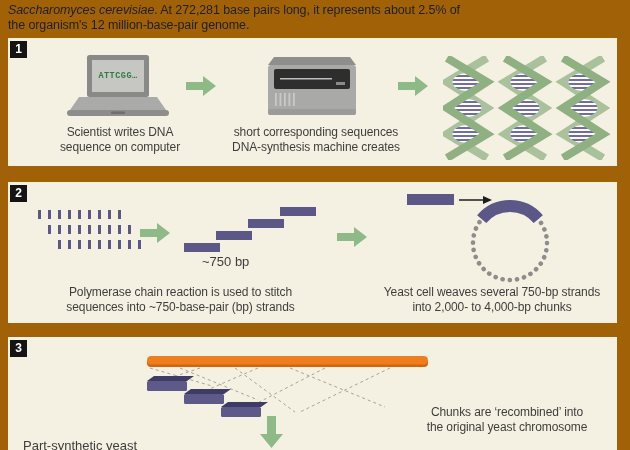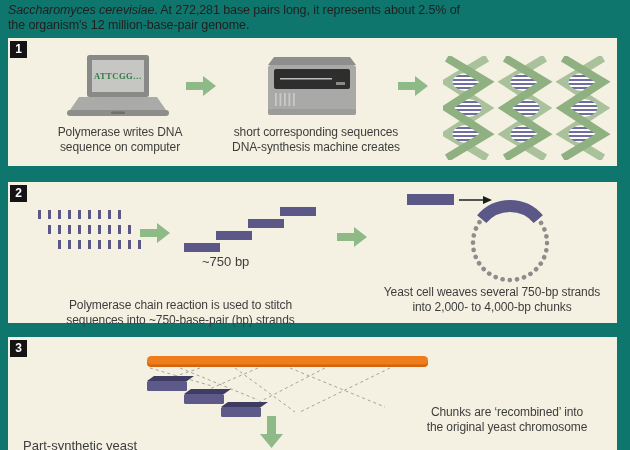--- a/index.html
+++ b/index.html
@@ -1,20 +1,20 @@
 <!DOCTYPE html>
 <html><head>
 <meta charset="utf-8">
 <style>
   * { margin: 0; padding: 0; box-sizing: border-box; }
   html,body { background:#e8e8e8; }
   .page {
     position: relative;
     width: 630px; height: 450px;
-    background: #0f766e;
+    background: #a16207;
     overflow: hidden;
     font-family: "Liberation Sans", sans-serif;
     color: #3a3a3a;
   }
   .intro {
     position: absolute; left: 8px; top: 3px;
     font-size: 12.5px; line-height: 15px; color: #1f1f1f;
     letter-spacing: -0.1px;
   }
   .intro .sp { font-style: italic; }
@@ -34,21 +34,21 @@
   .abs { position: absolute; }
   .cap {
     position: absolute; font-size: 12px; line-height: 14.5px;
     color: #3d3d3d; text-align: center; letter-spacing: -0.1px;
   }
   .cap span { display: block; }
   .cap.right-align { text-align: center; margin-top: 12px; }
   .screen-text {
     position: absolute; left: 84px; top: 22px; width: 52px; height: 32px;
     display: flex; align-items: center; justify-content: center;
-    font-family: Liberation Serif, serif;
+    font-family: Liberation Mono, monospace;
     font-size: 8.5px; font-weight: bold; letter-spacing: 0.5px;
     color: #2e7b45;
   }
   .dash-row {
     position: absolute; height: 9px; width: 83px;
     background: repeating-linear-gradient(to right, #5b5888 0 3px, transparent 3px 10px);
   }
   .stair-bar {
     position: absolute; width: 36px; height: 9px; background: #5b5888;
   }
@@ -83,21 +83,21 @@
     <svg class="abs" style="left:55px;top:16px" width="110" height="64" viewBox="0 0 110 64">
       <rect x="24" y="1" width="62" height="42" rx="2.5" fill="#898987"></rect>
       <rect x="29" y="6" width="52" height="32" fill="#c6c6c2"></rect>
       <path d="M16,43 L94,43 L103,56 L7,56 Z" fill="#aaaaa8"></path>
       <rect x="4" y="56" width="102" height="6" rx="3" fill="#8d8d8b"></rect>
       <rect x="48" y="57.5" width="14" height="2.5" rx="1" fill="#6f6f6d"></rect>
     </svg>
     <div class="screen-text">ATTCGG…</div>
 
     <div class="cap" style="left:32px;top:87px;width:160px">
-      <span>Polymerase writes DNA</span>
+      <span>Scientist writes DNA</span>
       <span>sequence on computer</span>
     </div>
 
     <svg class="abs" style="left:178px;top:38px" width="30" height="20" viewBox="0 0 30 20">
       <polygon points="0,6 17,6 17,0 30,10 17,20 17,14 0,14" fill="#8dba87"></polygon>
     </svg>
 
     <svg class="abs" style="left:254px;top:15px" width="100" height="70" viewBox="0 0 100 70">
       <path d="M12,4 L88,4 L94,12 L6,12 Z" fill="#8e8e8c"></path>
       <rect x="6" y="12" width="88" height="50" rx="3" fill="#a9a9a7"></rect>
@@ -175,21 +175,21 @@
     <div class="strand-bar" style="left:399px;top:12px"></div>
     <svg class="abs" style="left:450px;top:12px" width="34" height="12" viewBox="0 0 34 12">
       <line x1="1" y1="6" x2="25" y2="6" stroke="#1d1d1d" stroke-width="1.5"></line>
       <polygon points="25,2 34,6 25,10" fill="#1d1d1d"></polygon>
     </svg>
     <svg class="abs" style="left:452px;top:13px" width="100" height="96" viewBox="0 0 100 96">
       <circle cx="50" cy="48" r="37" fill="none" stroke="#8d8d8d" stroke-width="4.6" stroke-dasharray="0.1 7.17" stroke-linecap="round"></circle>
       <path d="M21.7,24.2 A37,37 0 0 1 78.3,24.2" fill="none" stroke="#5b5888" stroke-width="12"></path>
     </svg>
 
-    <div class="cap" style="left:30px;top:116px;width:285px">
+    <div class="cap" style="left:30px;top:103px;width:285px">
       <span>Polymerase chain reaction is used to stitch</span>
       <span>sequences into ~750-base-pair (bp) strands</span>
     </div>
     <div class="cap" style="left:344px;top:103px;width:280px">
       <span>Yeast cell weaves several 750-bp strands</span>
       <span>into 2,000- to 4,000-bp chunks</span>
     </div>
   </div>
 
   <div class="panel panel3">

